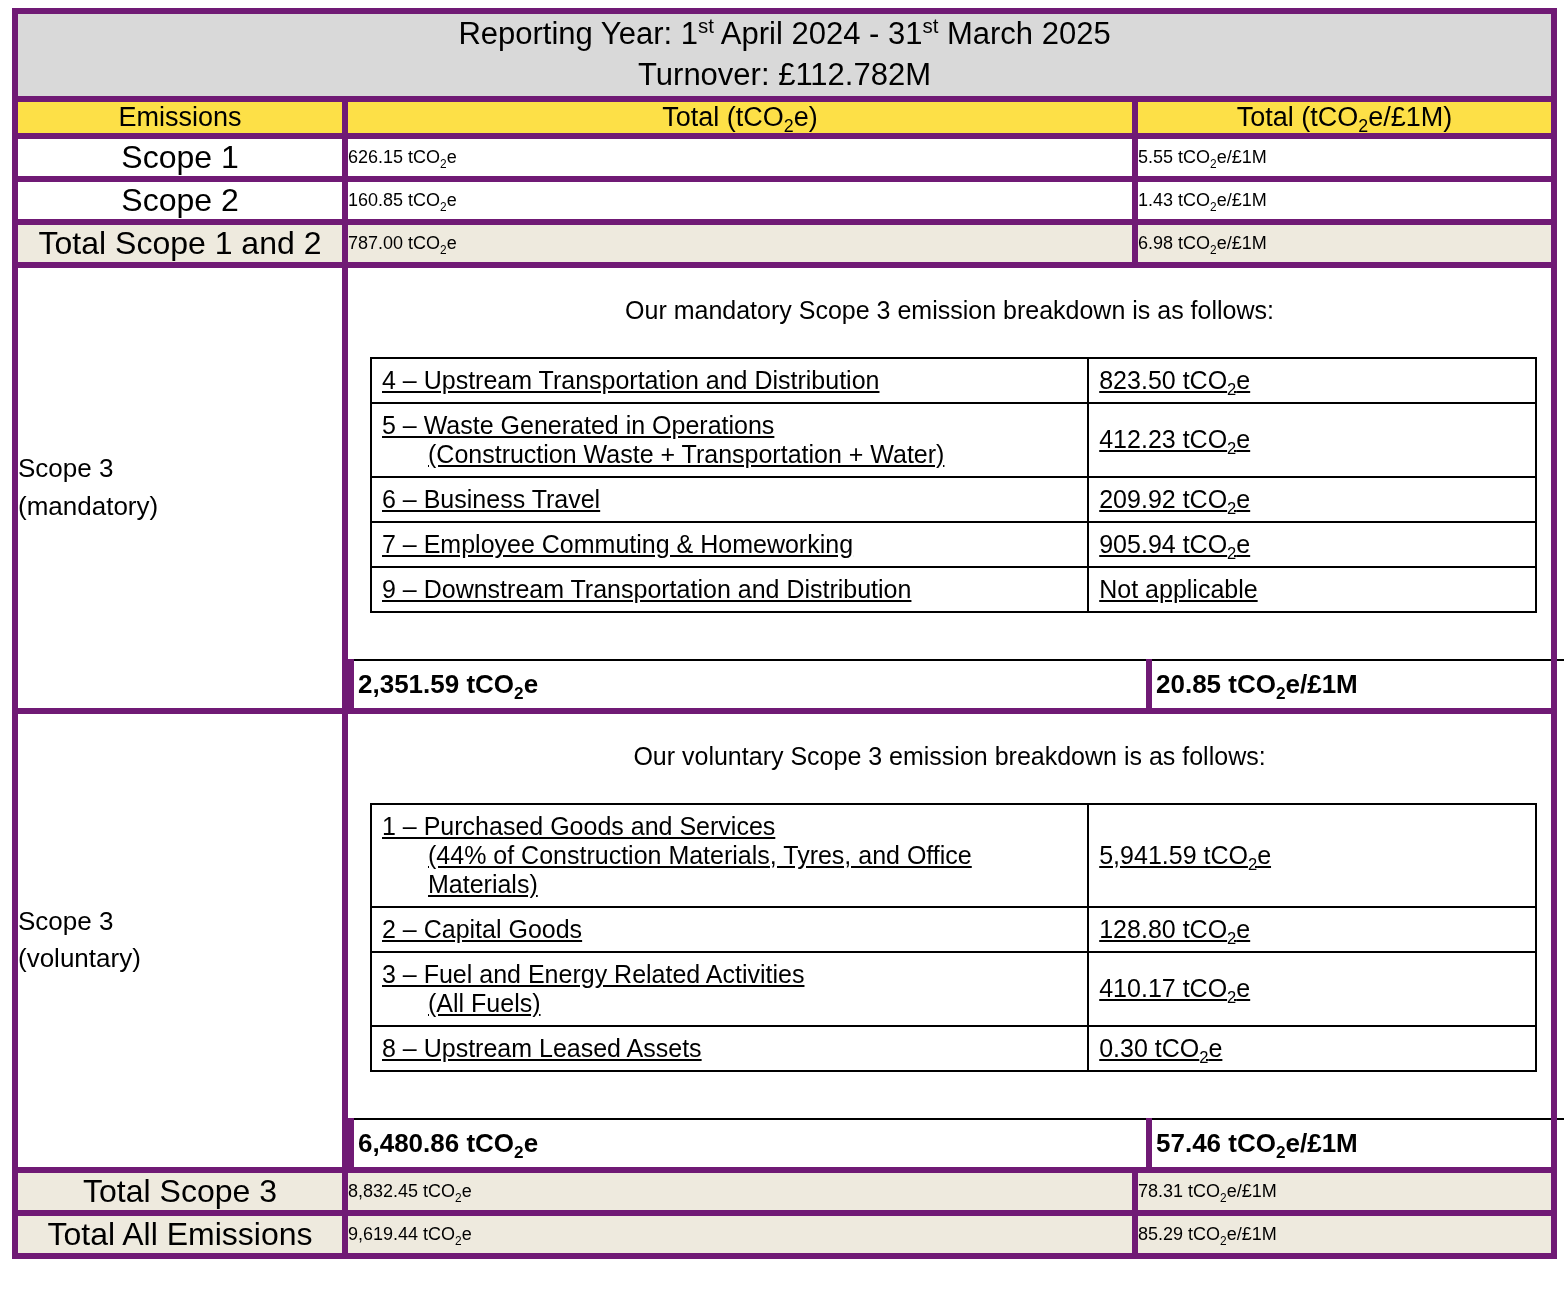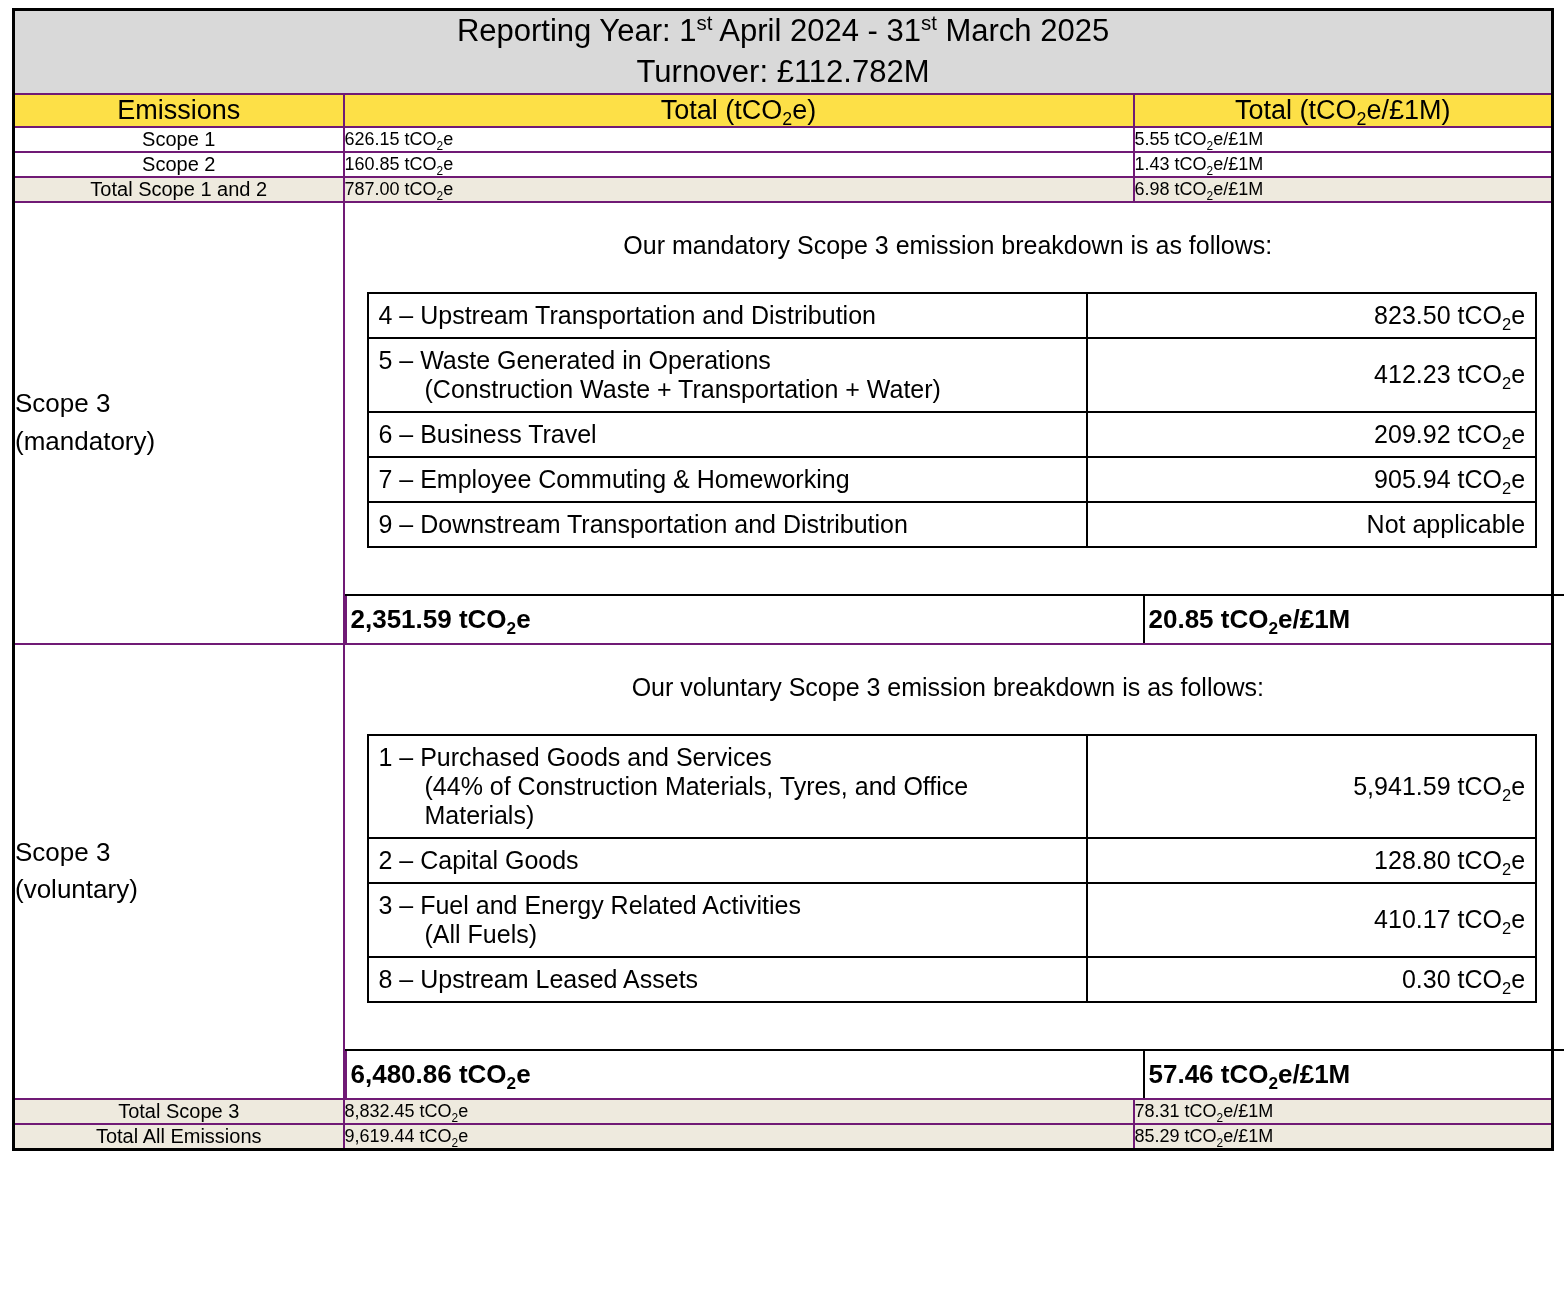--- a/index.html
+++ b/index.html
@@ -20,21 +20,21 @@
     height: 1293px;
     padding: 8px 10px 10px 12px;
   }
   table.emissions {
     border-collapse: collapse;
     table-layout: fixed;
     width: 1541px;
     border: 3px solid #000;
   }
   table.emissions td, table.emissions th {
-    border: 2px solid #701a75;
+    border: 6px solid #701a75;
     padding: 0;
     vertical-align: middle;
     font-weight: normal;
   }
   .col-a { width: 330px; }
   .col-b { width: 790px; }
   .col-c { width: 419px; }
 
   .hdr-title {
     background: #d9d9d9;
@@ -46,21 +46,21 @@
   }
   .hdr-cell {
     background: #fde047;
     text-align: center;
     font-size: 27px;
     font-weight: bold;
     padding: 9px 4px;
   }
   .row-label {
     text-align: center;
-    font-size: 20px;
+    font-size: 32px;
     font-weight: bold;
     padding: 8px 4px;
   }
   .row-val {
     text-align: left;
     font-size: 18px;
     padding: 8px 4px;
   }
   .total-row td {
     background: #eeeade;
@@ -87,29 +87,30 @@
     text-align: center;
     font-size: 25px;
     padding: 6px 10px 32px 10px;
   }
   table.breakdown {
     border-collapse: collapse;
     table-layout: fixed;
     margin: 0 14px 0 22px;
     width: calc(100% - 36px);
     border: 2px solid #000;
+    text-decoration: underline;
   }
   table.breakdown td {
     border: 2px solid #000;
     font-size: 25px;
     padding: 7px 10px;
     vertical-align: middle;
   }
   .bd-name { width: 62%; text-align: left; }
-  .bd-val { width: 38%; text-align: right; }
+  .bd-val { width: 38%; text-align: left; }
   .bd-name .cont { display: block; padding-left: 46px; }
   .spacer-row td {
     border: none;
     height: 30px;
   }
   table.subtotal {
     border-collapse: collapse;
     table-layout: fixed;
     width: 100%;
     margin-top: 0;

